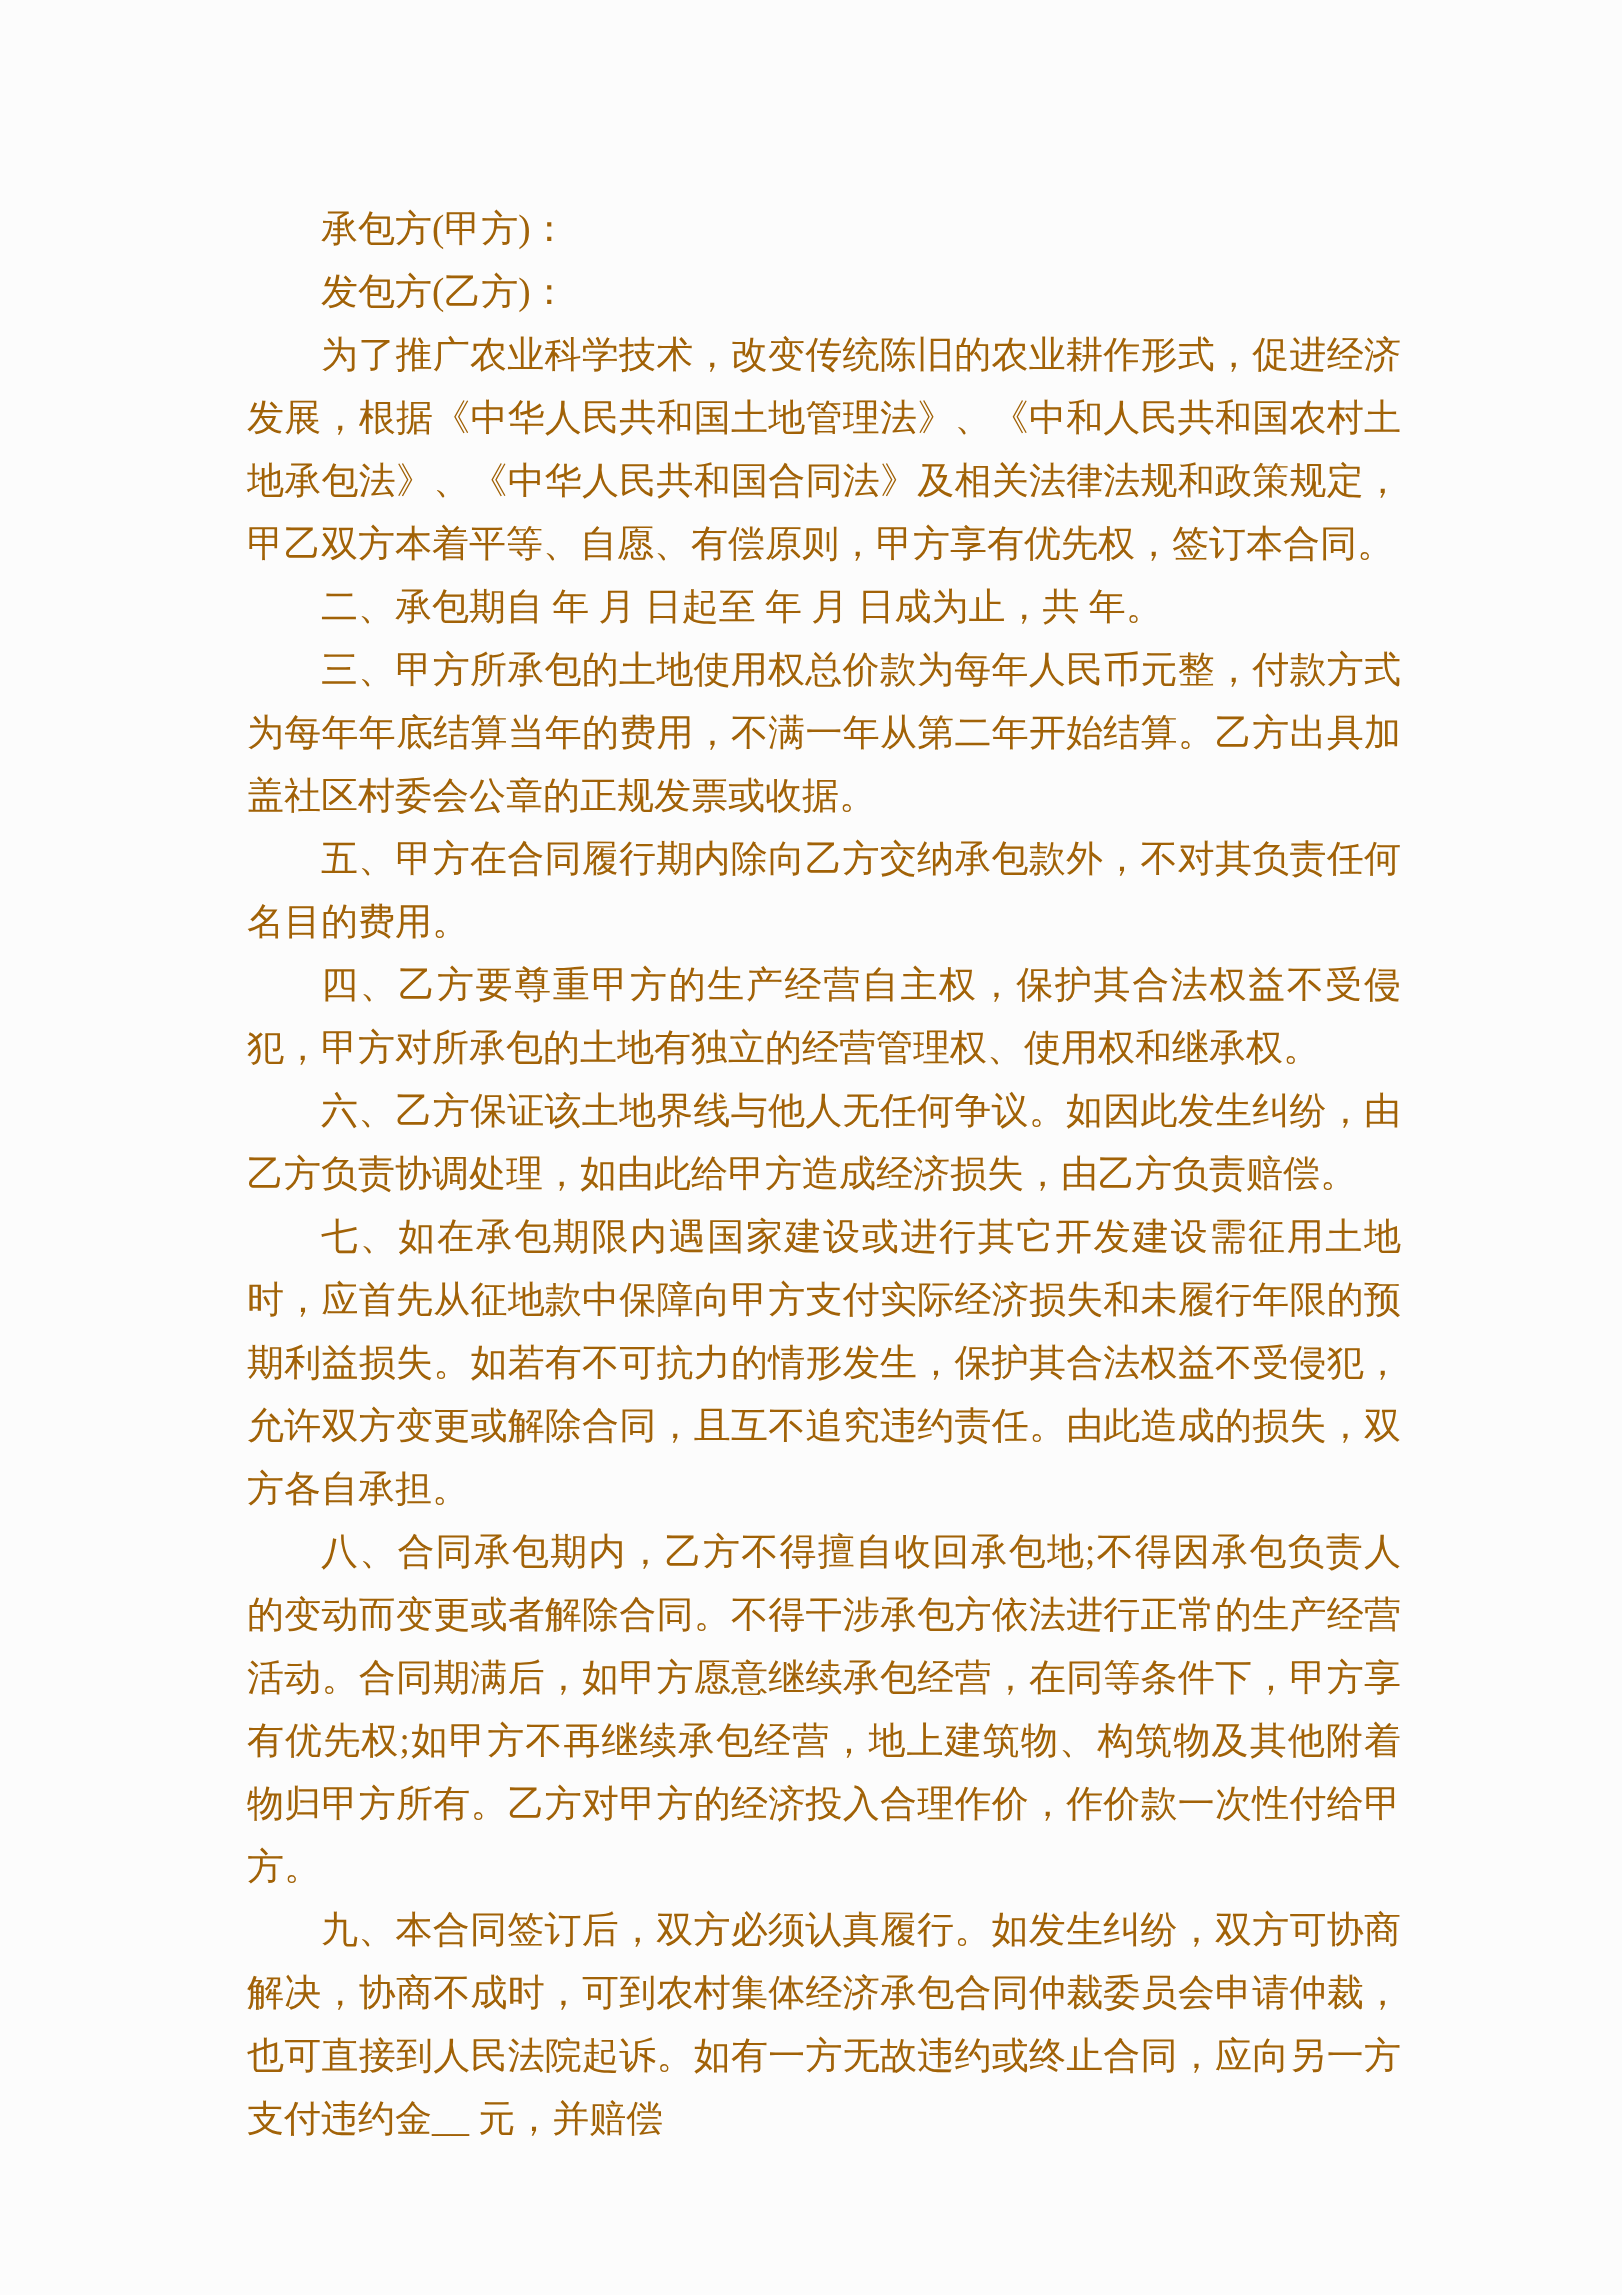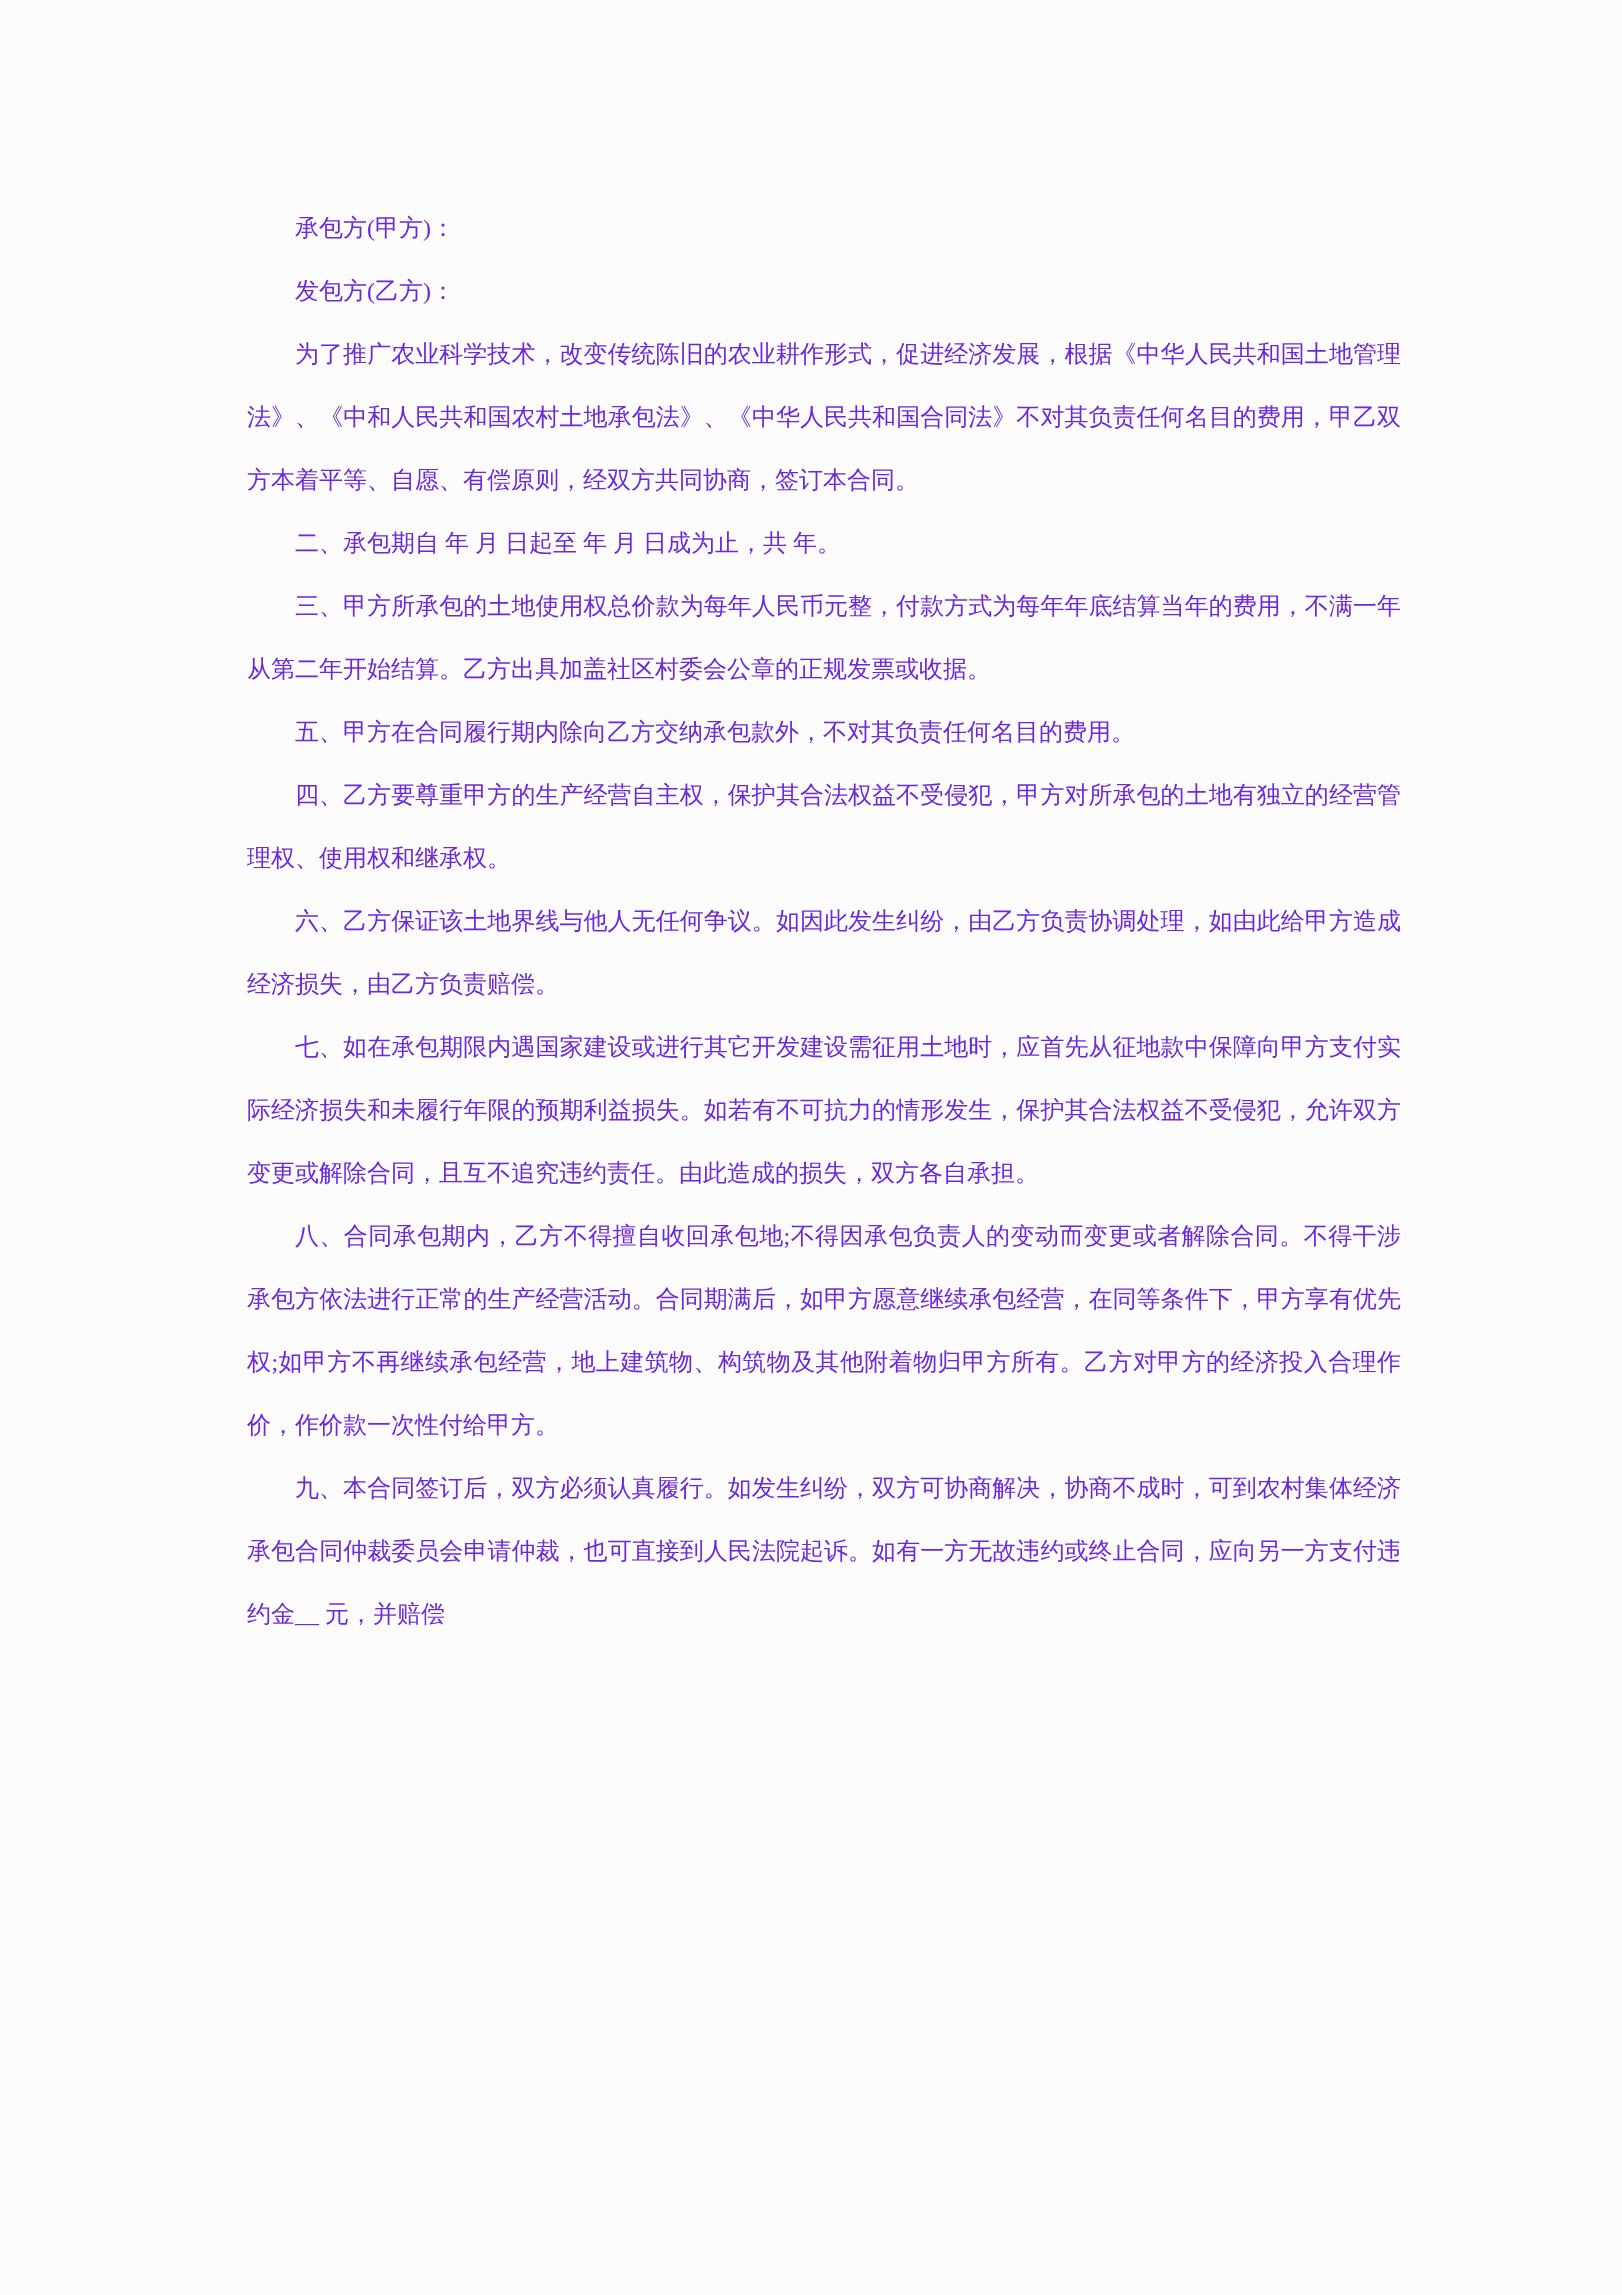--- a/index.html
+++ b/index.html
@@ -17,38 +17,38 @@
   }
   .contract-body {
     position: absolute;
     left: 247px;
     top: 197px;
     width: 1154px;
   }
   .para {
     margin: 0;
     padding: 0;
-    font-size: 24px;
+    font-size: 37px;
     line-height: 63px;
-    color: #6d28d9;
+    color: #a16207;
     text-align: justify;
     text-justify: inter-ideograph;
     text-indent: 2em;
     word-break: normal;
     letter-spacing: 0;
   }
 </style>
 </head>
 <body>
 
 <div class="page">
   <div class="contract-body">
     <p class="para">承包方(甲方)：</p>
     <p class="para">发包方(乙方)：</p>
-    <p class="para">为了推广农业科学技术，改变传统陈旧的农业耕作形式，促进经济发展，根据《中华人民共和国土地管理法》、《中和人民共和国农村土地承包法》、《中华人民共和国合同法》不对其负责任何名目的费用，甲乙双方本着平等、自愿、有偿原则，经双方共同协商，签订本合同。</p>
+    <p class="para">为了推广农业科学技术，改变传统陈旧的农业耕作形式，促进经济发展，根据《中华人民共和国土地管理法》、《中和人民共和国农村土地承包法》、《中华人民共和国合同法》及相关法律法规和政策规定，甲乙双方本着平等、自愿、有偿原则，甲方享有优先权，签订本合同。</p>
     <p class="para">二、承包期自 年 月 日起至 年 月 日成为止，共 年。</p>
     <p class="para">三、甲方所承包的土地使用权总价款为每年人民币元整，付款方式为每年年底结算当年的费用，不满一年从第二年开始结算。乙方出具加盖社区村委会公章的正规发票或收据。</p>
     <p class="para">五、甲方在合同履行期内除向乙方交纳承包款外，不对其负责任何名目的费用。</p>
     <p class="para">四、乙方要尊重甲方的生产经营自主权，保护其合法权益不受侵犯，甲方对所承包的土地有独立的经营管理权、使用权和继承权。</p>
     <p class="para">六、乙方保证该土地界线与他人无任何争议。如因此发生纠纷，由乙方负责协调处理，如由此给甲方造成经济损失，由乙方负责赔偿。</p>
     <p class="para">七、如在承包期限内遇国家建设或进行其它开发建设需征用土地时，应首先从征地款中保障向甲方支付实际经济损失和未履行年限的预期利益损失。如若有不可抗力的情形发生，保护其合法权益不受侵犯，允许双方变更或解除合同，且互不追究违约责任。由此造成的损失，双方各自承担。</p>
     <p class="para">八、合同承包期内，乙方不得擅自收回承包地;不得因承包负责人的变动而变更或者解除合同。不得干涉承包方依法进行正常的生产经营活动。合同期满后，如甲方愿意继续承包经营，在同等条件下，甲方享有优先权;如甲方不再继续承包经营，地上建筑物、构筑物及其他附着物归甲方所有。乙方对甲方的经济投入合理作价，作价款一次性付给甲方。</p>
     <p class="para">九、本合同签订后，双方必须认真履行。如发生纠纷，双方可协商解决，协商不成时，可到农村集体经济承包合同仲裁委员会申请仲裁，也可直接到人民法院起诉。如有一方无故违约或终止合同，应向另一方支付违约金__ 元，并赔偿</p>
   </div>
 </div>

